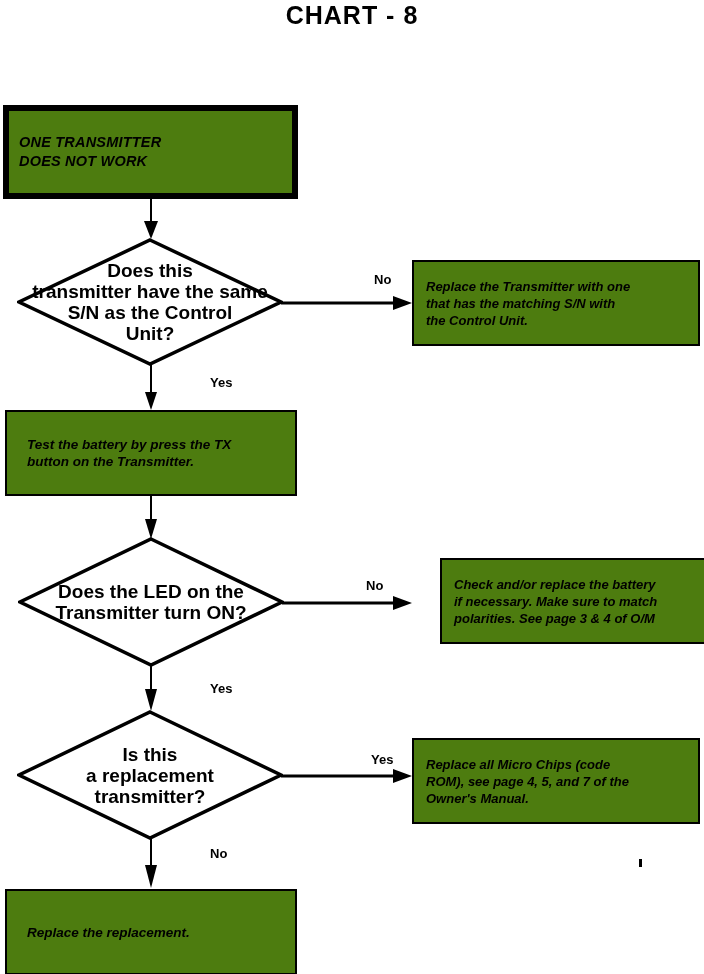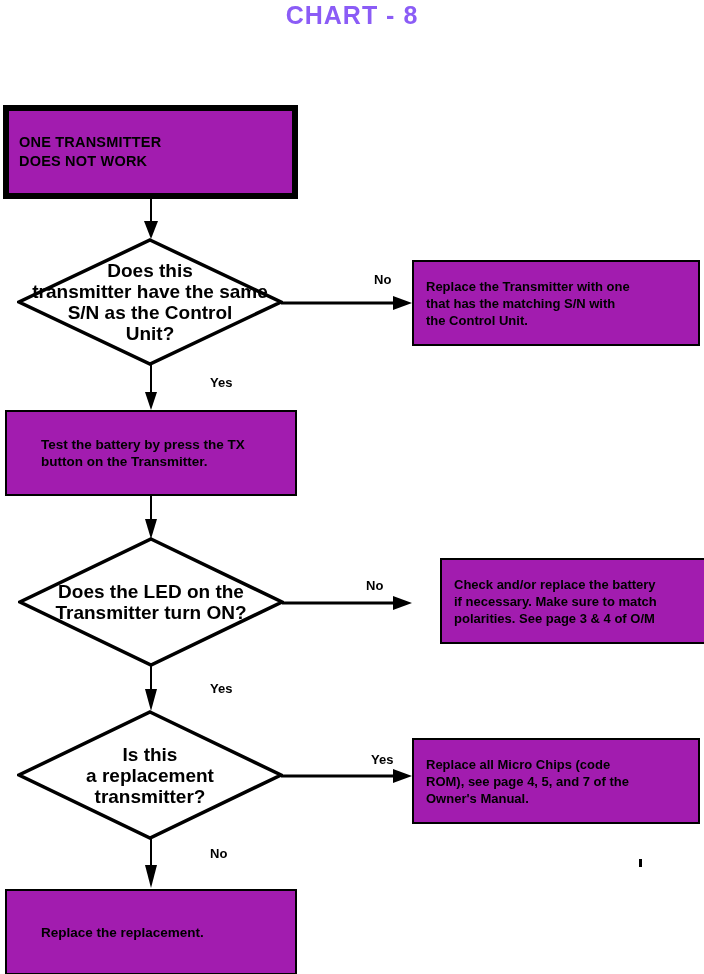--- a/index.html
+++ b/index.html
@@ -24,31 +24,32 @@
   .chart-title {
     position: absolute;
     left: 0;
     top: 0;
     width: 704px;
     text-align: center;
     font-size: 25px;
     font-weight: bold;
     letter-spacing: 1px;
     line-height: 30px;
-    color: #8b5cf6;
+    color: #000000;
   }
 
   
   .node-box {
     position: absolute;
     box-sizing: border-box;
-    background: #a21caf;
+    background: #4d7c0f;
     border: 2px solid #000000;
     display: flex;
     align-items: center;
+    font-style: italic;
   }
   .node-box.thick {
     border-width: 6px;
   }
   .node-box .box-text {
     display: block;
     width: 100%;
     font-size: 13.5px;
     font-weight: bold;
     line-height: 17px;
@@ -59,21 +60,21 @@
     font-size: 14.5px;
     line-height: 19px;
     letter-spacing: 0.2px;
   }
   .node-box.right-box .box-text {
     font-size: 13px;
     line-height: 17px;
     padding: 0 12px;
   }
   .node-box.center-mid .box-text {
-    padding-left: 34px;
+    padding-left: 20px;
   }
 
   
   .decision {
     position: absolute;
   }
   .decision svg {
     position: absolute;
     left: 0;
     top: 0;

